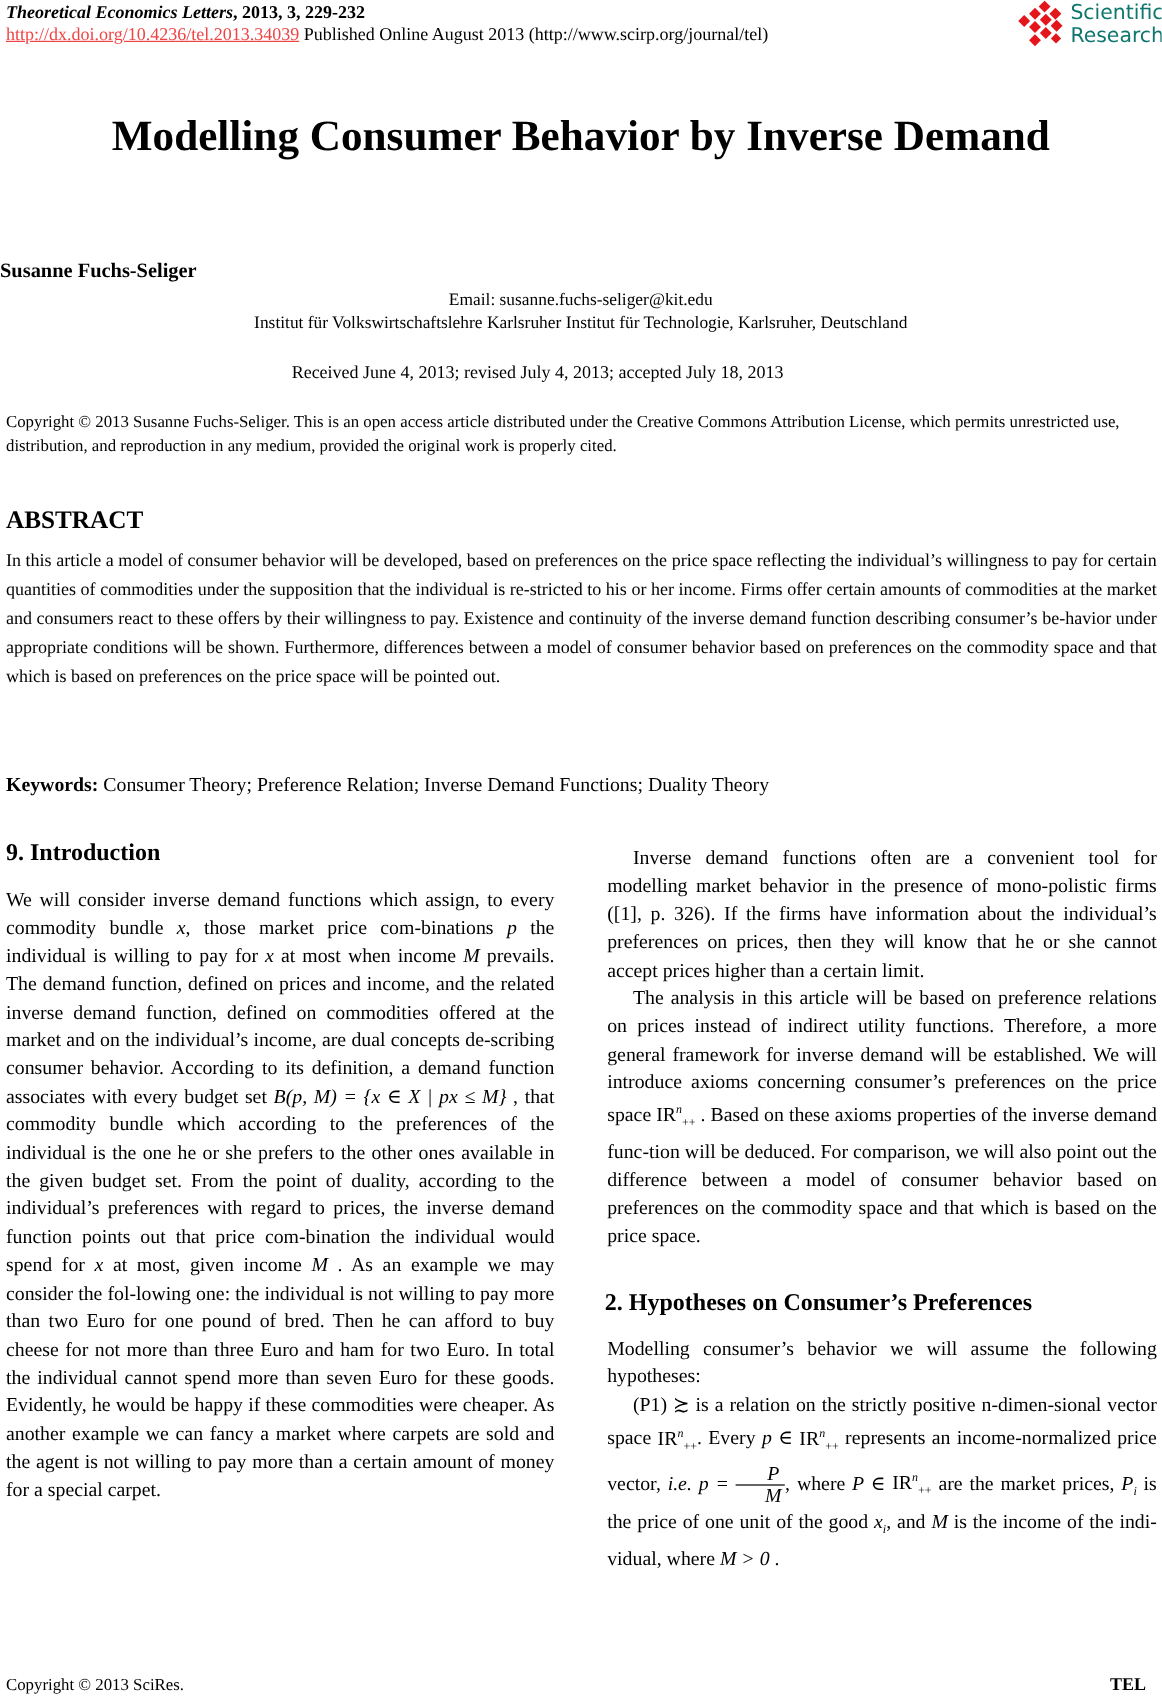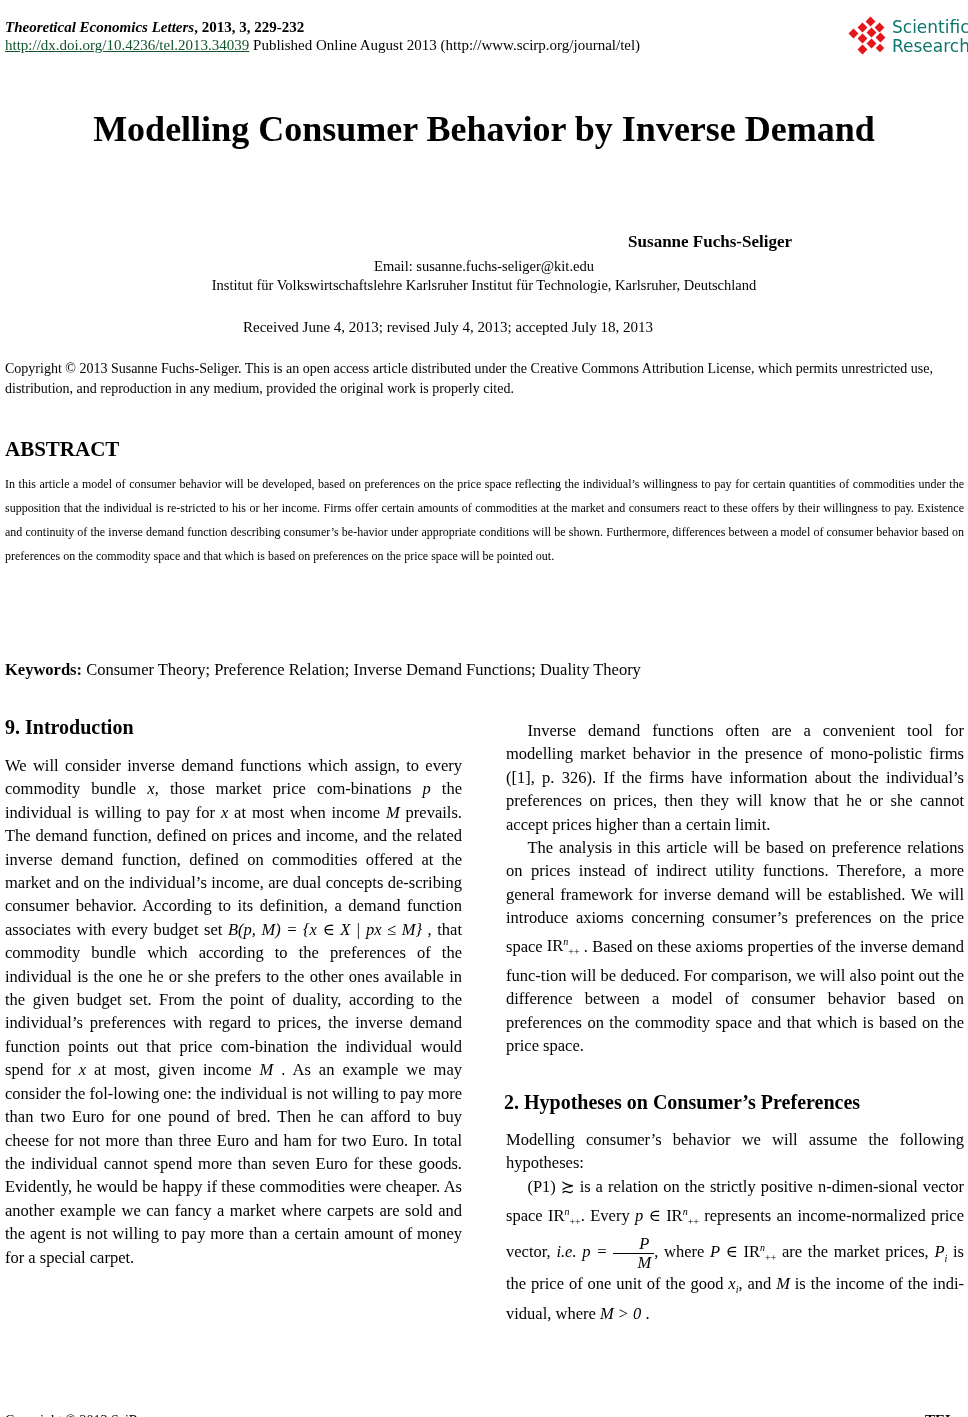--- a/index.html
+++ b/index.html
@@ -1,34 +1,34 @@
 <!DOCTYPE html>
 <html><head>
 <meta charset="utf-8">
 <style>
   html, body { margin: 0; padding: 0; background: #fff; }
   body {
     width: 968px; height: 1417px; position: relative; overflow: hidden;
     font-family: "Liberation Serif", "DejaVu Serif", serif; color: #000;
   }
-  .abs { position: absolute; margin-top: 16px; }
+  .abs { position: absolute; }
   .journal-line { left: 5px; top: 2px; font-size: 15px; font-weight: bold; line-height: 18px; }
   .journal-line i { font-style: italic; }
   .doi-line { left: 5px; top: 20px; font-size: 15px; line-height: 18px; }
-  .doi-link { color: #14532d; text-decoration: underline; }
+  .doi-link { color: #ef4444; text-decoration: underline; }
   .logo { left: 845px; top: 0px; width: 123px; height: 42px; }
   .logo .word { position: absolute; left: 47px; font-family: "DejaVu Sans", sans-serif; font-size: 17px; line-height: 18px; color: #0f766e; }
   .logo .w1 { top: 2px; } .logo .w2 { top: 21px; }
   .title { left: 0; width: 968px; top: 90px; text-align: center; font-size: 36px; font-weight: bold; line-height: 46px; }
-  .author { left: 0; width: 792px; top: 216px; text-align: right; font-size: 17px; font-weight: bold; }
+  .author { left: 0; width: 792px; top: 216px; text-align: left; font-size: 17px; font-weight: bold; }
   .affil { left: 0; width: 968px; top: 241px; text-align: center; font-size: 14.5px; line-height: 19px; }
   .dates { left: 0; width: 896px; top: 303px; text-align: center; font-size: 15px; }
   .copyright { left: 5px; width: 960px; top: 343px; font-size: 14px; line-height: 20px; }
   .abs-head { left: 5px; top: 421px; font-size: 21px; font-weight: bold; }
-  .abs-body { left: 5px; width: 959px; top: 456px; font-size: 12px; line-height: 24px; text-align: justify; }
+  .abs-body { left: 5px; width: 959px; top: 456px; font-size: 15px; line-height: 24px; text-align: justify; }
   .keywords { left: 5px; top: 644px; font-size: 16.5px; }
   .keywords b { font-weight: bold; }
   .col { width: 457px; font-size: 16.5px; line-height: 23.4px; text-align: justify; }
   .col-left { left: 5px; top: 738px; }
   .col-right { left: 506px; top: 703px; width: 458px; }
   .sec-head { font-size: 20px; font-weight: bold; }
   .sec1 { left: 5px; top: 700px; }
   .sec2 { left: 504px; top: 1075px; text-align: right; }
   p { margin: 0; }
   .indent { text-indent: 1.3em; }

